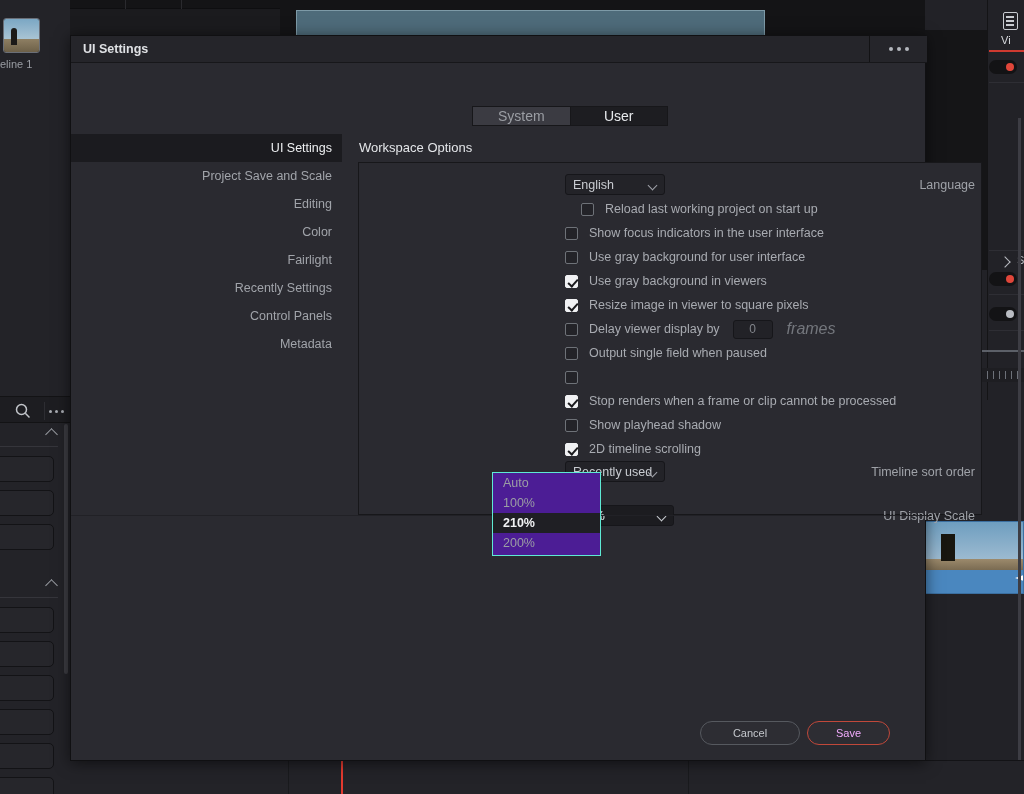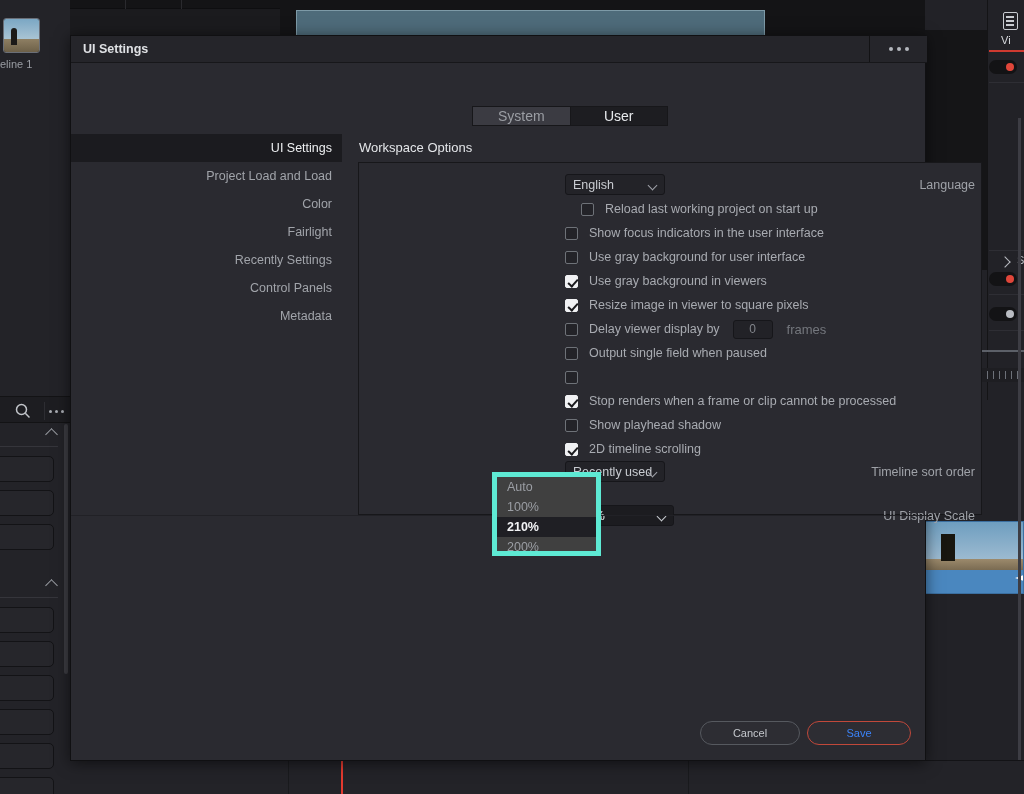--- a/index.html
+++ b/index.html
@@ -147,42 +147,42 @@
     border-right: 2px solid #1a1a1d; border-bottom: 2px solid #1a1a1d; transform: rotate(42deg);
   }
   .cb-label { margin-left: 11px; color: #a8abb1; font-size: 12.5px; }
 
   .num-field {
     width: 40px; height: 19px; margin-left: 13px; background: #222227;
     border: 1px solid #16161a; border-radius: 3px;
     display: flex; align-items: center; justify-content: center;
     color: #82858b; font-size: 12px;
   }
-  .unit { margin-left: 14px; color: #74777d; font-size: 13px; }
+  .unit { margin-left: 14px; color: #74777d; font-size: 16px; font-style: italic; }
 
   
   .popup {
     position: absolute; left: 492px; top: 472px; width: 109px; height: 84px;
-    background: #404040; border: 5px solid #5eead4; z-index: 40;
+    background: #4c1d95; border: 1px solid #5eead4; z-index: 40;
   }
   .popup-item {
     height: 20px; display: flex; align-items: center; padding-left: 10px;
     color: #9b9ea4; font-size: 12.5px; cursor: pointer;
   }
   .popup-item.sel { background: #1f1f24; color: #f2f3f5; font-weight: bold; }
 
   .dlg-hr { position: absolute; left: 0px; top: 479px; width: 856px; height: 1px; background: #212126; }
 
   .btn {
     position: absolute; height: 24px; border-radius: 12px;
     display: flex; align-items: center; justify-content: center;
     font-size: 11px; cursor: pointer;
   }
   .btn-cancel { left: 629px; top: 685px; width: 100px; background: #2d2d33; border: 1px solid #56595f; color: #c4c7cc; }
-  .btn-save   { left: 736px; top: 685px; width: 104px; background: #2d2d33; border: 1px solid #c1483a; color: #3b82f6; }
+  .btn-save   { left: 736px; top: 685px; width: 83px; background: #2d2d33; border: 1px solid #c1483a; color: #f0abfc; }
 </style>
 </head>
 <body>
 
 <div id="root">
 
   <div class="bg-layer">
 
     <div class="bg-topstrip">
       <div class="seg" style="left:0;width:70px;"></div>
@@ -332,21 +332,22 @@
         </div>
     </div>
 
     <div class="dlg-tabs">
       <div class="tab inactive">System</div>
       <div class="tab active">User</div>
     </div>
 
     <div class="side">
       <div class="side-item sel">UI Settings</div>
-      <div class="side-item">Project Load and Load</div>
+      <div class="side-item">Project Save and Scale</div>
+      <div class="side-item">Editing</div>
       <div class="side-item">Color</div>
       <div class="side-item">Fairlight</div>
       <div class="side-item">Recently Settings</div>
       <div class="side-item">Control Panels</div>
       <div class="side-item">Metadata</div>
     </div>
 
     <div class="sect-title">Workspace Options</div>
 
     <div class="group">

